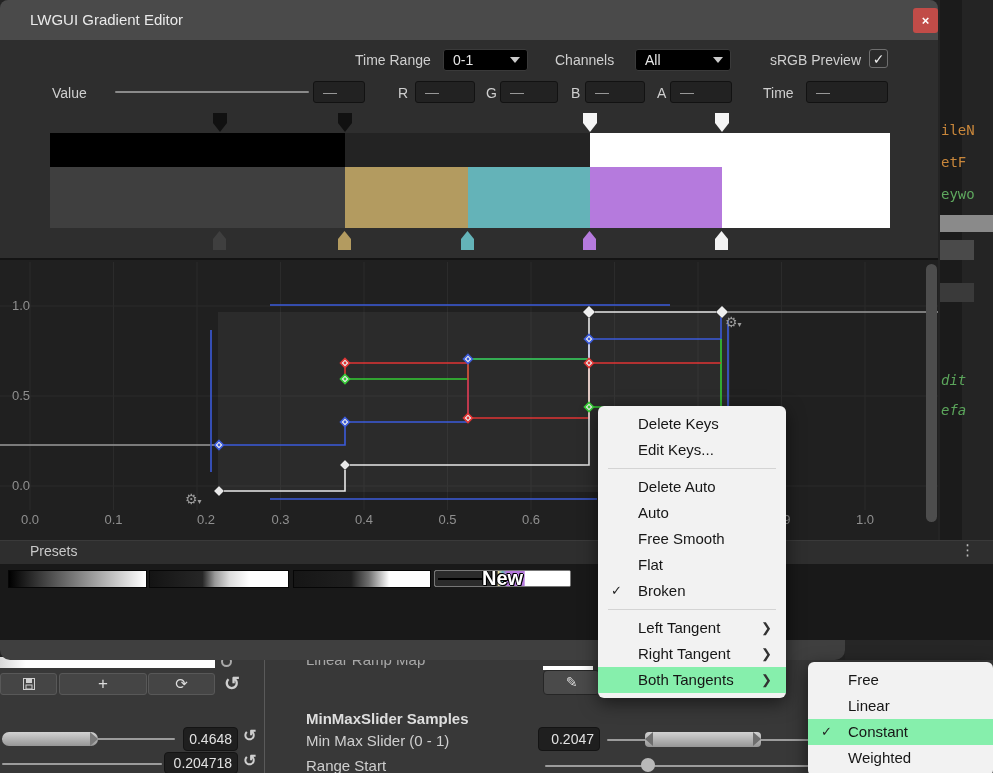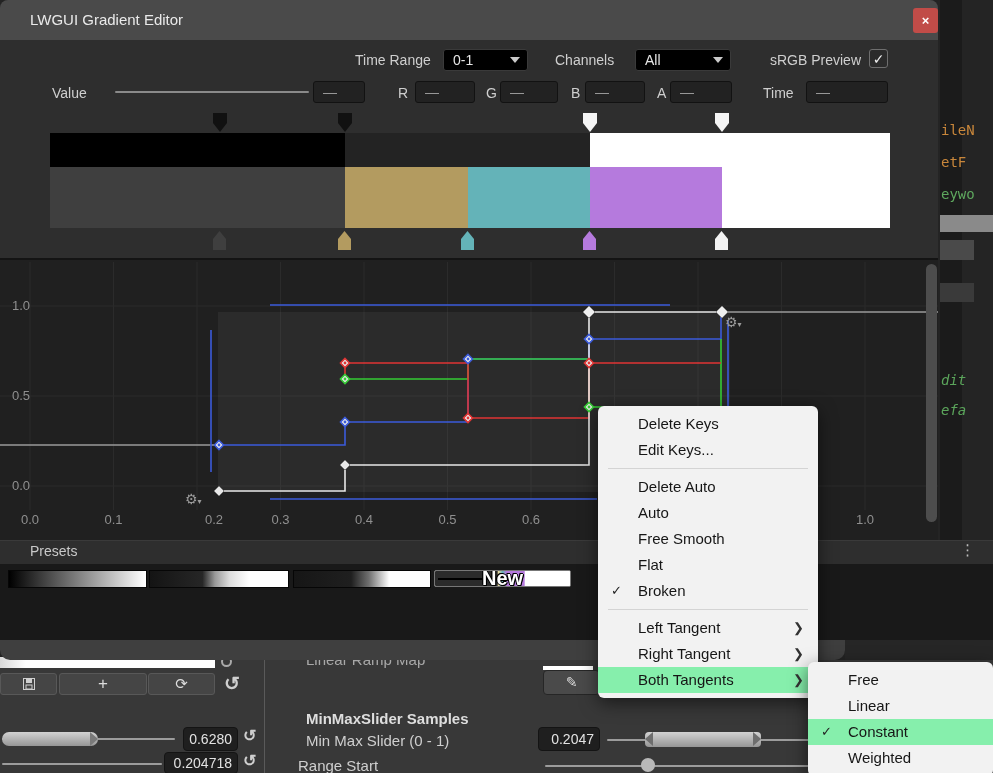--- a/index.html
+++ b/index.html
@@ -211,21 +211,21 @@
         <path d="M 589 142.5 L 593.5 147 L 589 151.5 L 584.5 147 Z" fill="#e8e8e8" stroke="#35cc35" stroke-width="1.6"></path>
         <circle cx="589" cy="147" r="1.4" fill="#35cc35"></circle>
         <path d="M 219 226 L 224 231 L 219 236 L 214 231 Z" fill="#e8e8e8" stroke="#777" stroke-width="1"></path>
         <path d="M 345 200 L 350 205 L 345 210 L 340 205 Z" fill="#e8e8e8" stroke="#777" stroke-width="1"></path>
         <path d="M 589 46 L 595 52 L 589 58 L 583 52 Z" fill="#efefef" stroke="#8a8a8a" stroke-width="1"></path>
         <path d="M 722 46 L 728 52 L 722 58 L 716 52 Z" fill="#efefef" stroke="#8a8a8a" stroke-width="1"></path>
       </svg>
     <div id="xticks">
         <div class="xtick" style="left: 30px;">0.0</div>
         <div class="xtick" style="left: 113.5px;">0.1</div>
-        <div class="xtick" style="left: 214px;">0.2</div>
+        <div class="xtick" style="left: 206px;">0.2</div>
         <div class="xtick" style="left: 280.5px;">0.3</div>
         <div class="xtick" style="left: 364px;">0.4</div>
         <div class="xtick" style="left: 447.5px;">0.5</div>
         <div class="xtick" style="left: 531px;">0.6</div>
         <div class="xtick" style="left: 614.5px;">0.7</div>
         <div class="xtick" style="left: 698px;">0.8</div>
         <div class="xtick" style="left: 781.5px;">0.9</div>
         <div class="xtick" style="left: 865px;">1.0</div>
       </div>
     <div id="yticks">
@@ -267,49 +267,49 @@
         <rect x="3" y="7" width="6" height="4" fill="none" stroke="#cfcfcf"></rect>
       </svg>
     </div>
     <div class="ibtn" style="left:59px; width:88px; font-size:17px; line-height:20px;"><span>+</span></div>
     <div class="ibtn" style="left:148px; width:67px; font-size:15px; line-height:20px;"><span>⟳</span></div>
     <div class="undo" style="left:224px; top:12px;">↻</div>
 
     <div class="track" style="left:2px; top:78px; width:173px;"></div>
     <div class="capsule" style="left:2px; top:72px; width:96px; height:14px;"></div>
     <div class="cap-arrow" style="left:90px; top:72px; border-left:8px solid #7a7a7a;"></div>
-    <div class="valbox" style="left:183px; top:67px; width:55px;">0.6280</div>
+    <div class="valbox" style="left:183px; top:67px; width:55px;">0.4648</div>
     <div class="undo" style="left:243px; top:66px; font-size:16px;">↻</div>
 
     <div class="track" style="left:2px; top:103px; width:160px;"></div>
     <div class="valbox" style="left:164px; top:92px; width:74px; height:22px; line-height:20px;">0.204718</div>
     <div class="undo" style="left:243px; top:91px; font-size:16px;">↻</div>
 
     <div id="divider"></div>
 
     <div id="ramp-label">Linear Ramp Map</div>
     <div id="pencil-strip"></div>
     <div id="pencil-btn"><span>✎</span></div>
 
     <div class="insp-label" style="left:306px; top:50px; font-weight:bold; color:#dedede;">MinMaxSlider Samples</div>
     <div class="insp-label" style="left:306px; top:72px;">Min Max Slider (0 - 1)</div>
-    <div class="insp-label" style="left:298px; top:97px;">Range Start</div>
+    <div class="insp-label" style="left:306px; top:97px;">Range Start</div>
 
     <div class="valbox" style="left:538px; top:67px; width:62px;">0.2047</div>
     <div class="track" style="left:607px; top:79px; width:328px;"></div>
     <div class="capsule" style="left:645px; top:72px; width:116px; height:15px; border-radius:4px;"></div>
     <div class="cap-arrow" style="left:645px; top:72px; border-right:8px solid #6e6e6e;"></div>
     <div class="cap-arrow" style="left:753px; top:72px; border-left:8px solid #6e6e6e;"></div>
 
     <div class="track" style="left:545px; top:105px; width:275px;"></div>
     <div id="thumb" style="left:641px; top:98px;"></div>
   </div>
   <div class="abs" id="win-bottom"></div>
 
-  <div class="menu" id="ctx-menu" style="left:598px; top:406px; width:220px;">
+  <div class="menu" id="ctx-menu" style="left:598px; top:406px; width:188px;">
       <div class="mi"><span>Delete Keys</span></div>
       <div class="mi"><span>Edit Keys...</span></div>
       <div class="msep"></div>
       <div class="mi"><span>Delete Auto</span></div>
       <div class="mi"><span>Auto</span></div>
       <div class="mi"><span>Free Smooth</span></div>
       <div class="mi"><span>Flat</span></div>
       <div class="mi"><span class="chk">✓</span><span>Broken</span></div>
       <div class="msep"></div>
       <div class="mi"><span>Left Tangent</span><span class="sub-arr">❯</span></div>

